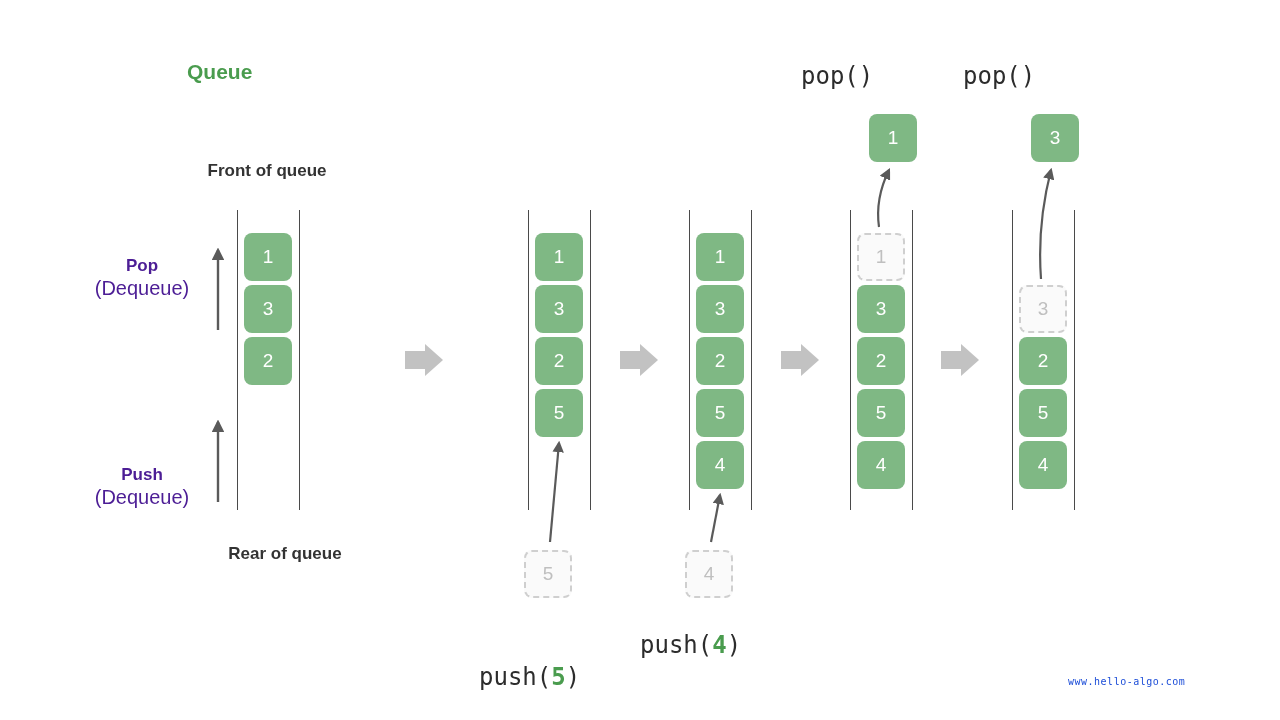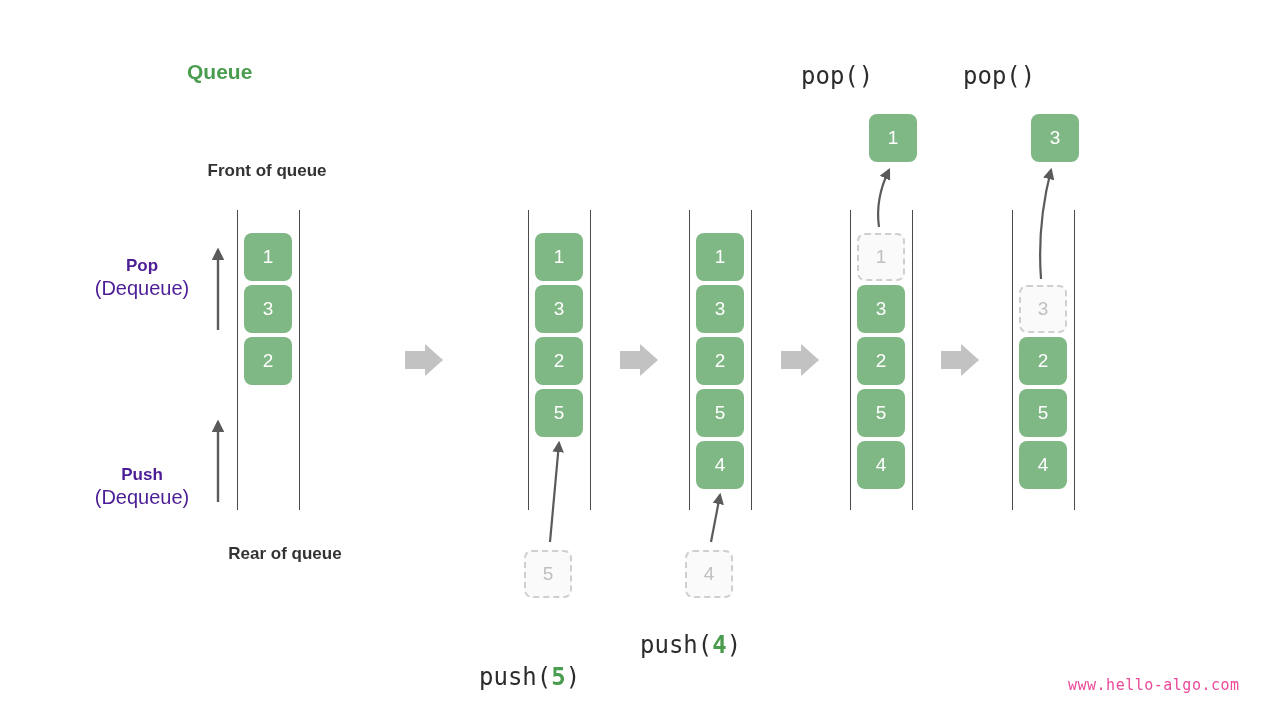--- a/index.html
+++ b/index.html
@@ -58,22 +58,22 @@
   .op-label {
     font-family: "DejaVu Sans Mono", "Liberation Mono", monospace;
     font-size: 24px;
     color: #2c2c2c;
     white-space: nowrap;
     letter-spacing: 0px;
   }
   .op-label .num { color: #4a9c4e; font-weight: bold; }
   .watermark {
     font-family: "DejaVu Sans Mono", "Liberation Mono", monospace;
-    font-size: 15px;
-    color: #ec4899;
+    font-size: 10px;
+    color: #1d4ed8;
     white-space: nowrap;
     letter-spacing: 0.5px;
   }
 
   
   .rail {
     position: absolute;
     width: 1px;
     background: #4a4a4a;
   }

